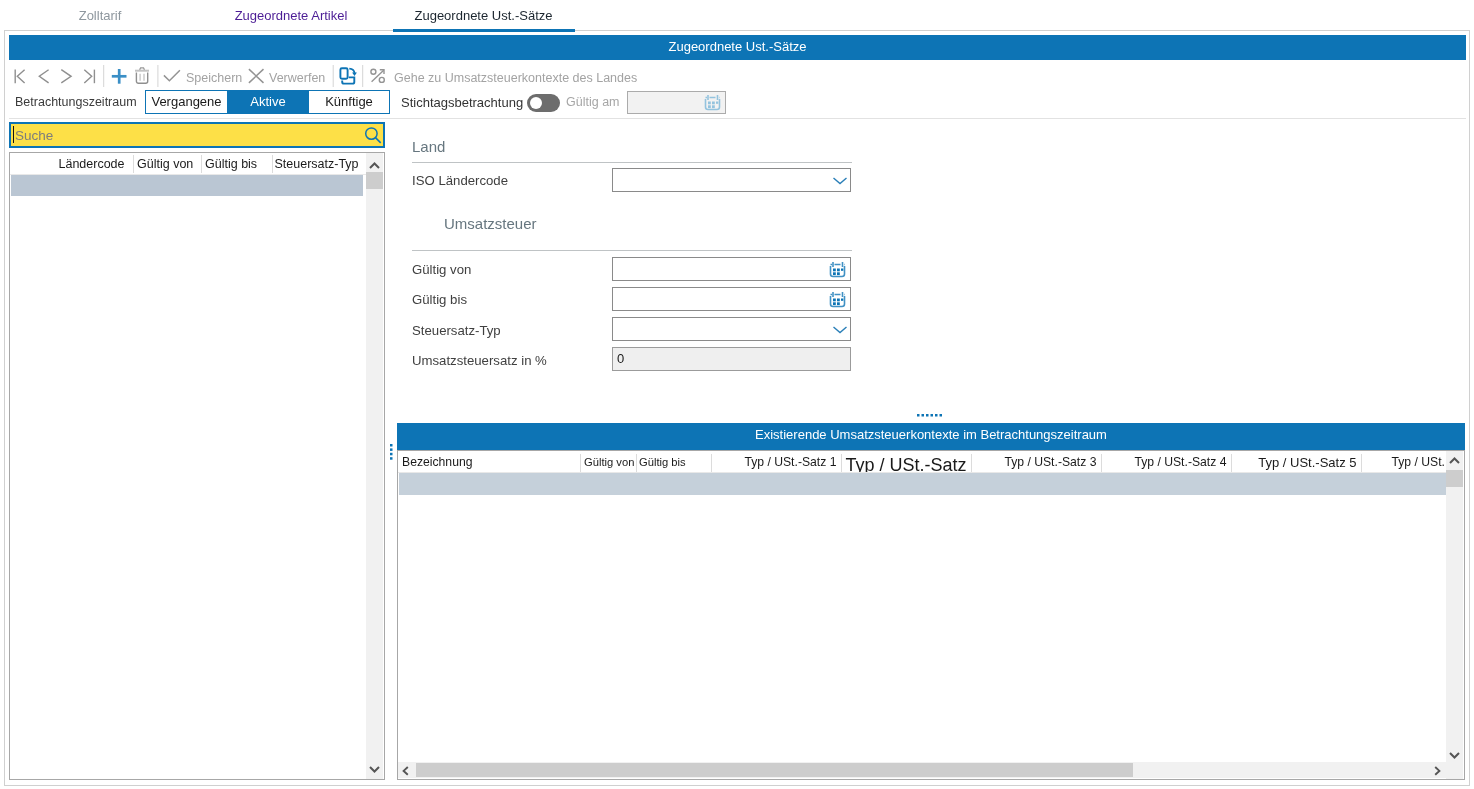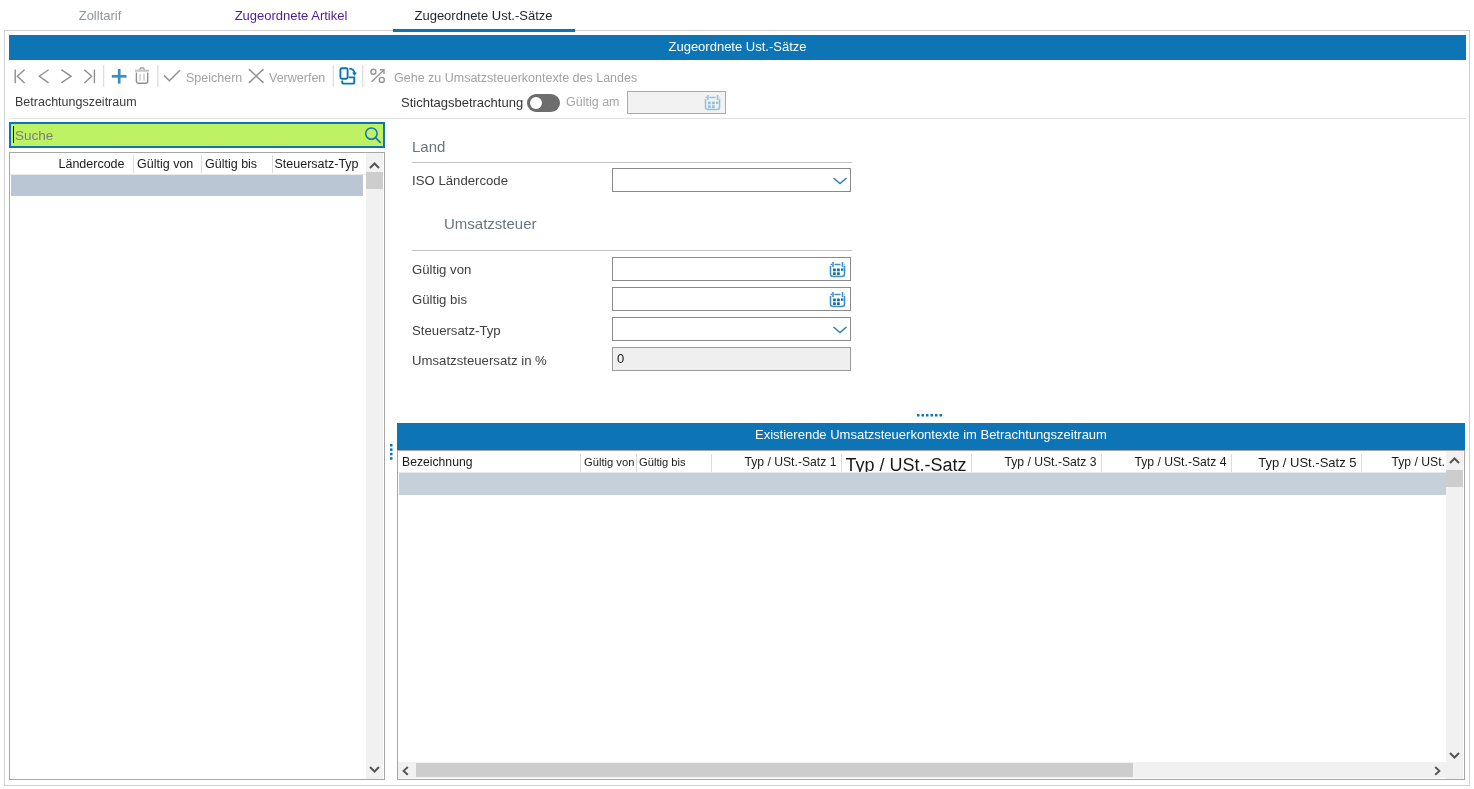--- a/index.html
+++ b/index.html
@@ -67,20 +67,25 @@
     <g stroke="#949494" stroke-width="1.4" fill="none">
       <circle cx="364.4" cy="9.7" r="2.5"></circle>
       <circle cx="372.8" cy="17.9" r="2.5"></circle>
       <path d="M362.6 19.8 L374.7 8.3"></path>
       <path d="M370.8 7.8 h4.2 v4.2"></path>
     </g>
     <text x="385" y="19.5" font-size="12.5" fill="#a3a3a3">Gehe zu Umsatzsteuerkontexte des Landes</text>
   </svg>
 
   <div class="abs" style="left:15px;top:95px;font-size:12.5px;color:#3a3a3a;">Betrachtungszeitraum</div>
+  <div class="abs" style="left:145px;top:90px;width:245px;height:24px;border:1px solid #0d74b5;background:#fff;">
+    <div style="position:absolute;left:0;top:0;width:81px;height:22px;background:#fff;color:#1a1a1a;font-size:13px;line-height:22px;text-align:center;">Vergangene</div>
+    <div style="position:absolute;left:81px;top:-1px;width:82px;height:24px;background:#0d74b5;color:#fff;font-size:13px;line-height:24px;text-align:center;">Aktive</div>
+    <div style="position:absolute;left:163px;top:0;width:80px;height:22px;background:#fff;color:#1a1a1a;font-size:13px;line-height:22px;text-align:center;">Künftige</div>
+  </div>
   <div class="abs" style="left:401px;top:95px;font-size:13px;color:#333;">Stichtagsbetrachtung</div>
   <div class="abs" style="left:527px;top:94px;width:33px;height:18px;border-radius:9px;background:#6d6d6d;">
     <div style="position:absolute;left:3px;top:3px;width:12px;height:12px;border-radius:50%;background:#fff;"></div>
   </div>
   <div class="abs" style="left:566px;top:95px;font-size:12.5px;color:#a6a6a6;">Gültig am</div>
   <div class="abs" style="left:627px;top:91px;width:99px;height:23px;background:#f2f2f2;border:1px solid #ababab;">
     <svg style="position:absolute;right:3px;top:1px;" width="19" height="19" viewBox="0 0 19 19">
       <g stroke="#94c3de" stroke-width="1.6" fill="none">
         <path d="M2.5 4.5 h1.5 M6.5 4.5 h6 M16 4.5 h0.5"></path>
         <path d="M5 2 v5 M14.5 2 v5"></path>
@@ -91,21 +96,21 @@
           <rect x="9" y="8.5" width="2.8" height="2.8"></rect>
           <rect x="13" y="8.5" width="2.3" height="2.3"></rect>
         <rect x="5" y="12.3" width="2.8" height="2.8"></rect>
           <rect x="9" y="12.3" width="2.8" height="2.8"></rect>
       </g>
     </svg>
   </div>
 
   <div class="abs" style="left:9px;top:118px;width:1457px;height:1px;background:#e2e2e2;"></div>
 
-  <div class="abs" style="left:9px;top:122px;width:376px;height:25.5px;border:2px solid #0d74b5;background:#bef264;">
+  <div class="abs" style="left:9px;top:122px;width:376px;height:25.5px;border:2px solid #0d74b5;background:#fde047;">
     <div style="position:absolute;left:4px;top:3.5px;font-size:13.5px;color:#7d7d7d;">Suche</div>
     <div style="position:absolute;left:2px;top:2px;width:1px;height:17px;background:#111;"></div>
     <svg style="position:absolute;left:352px;top:2px;" width="20" height="19" viewBox="0 0 20 19">
       <circle cx="8.4" cy="7.6" r="5.7" stroke="#0d74b5" stroke-width="1.5" fill="none"></circle>
       <path d="M12.5 11.6 L17.7 16.9" stroke="#0d74b5" stroke-width="1.5"></path>
     </svg>
   </div>
 
   <div class="abs" style="left:9px;top:152px;width:376px;height:628px;border:1px solid #a7a7a7;background:#fff;">
 

